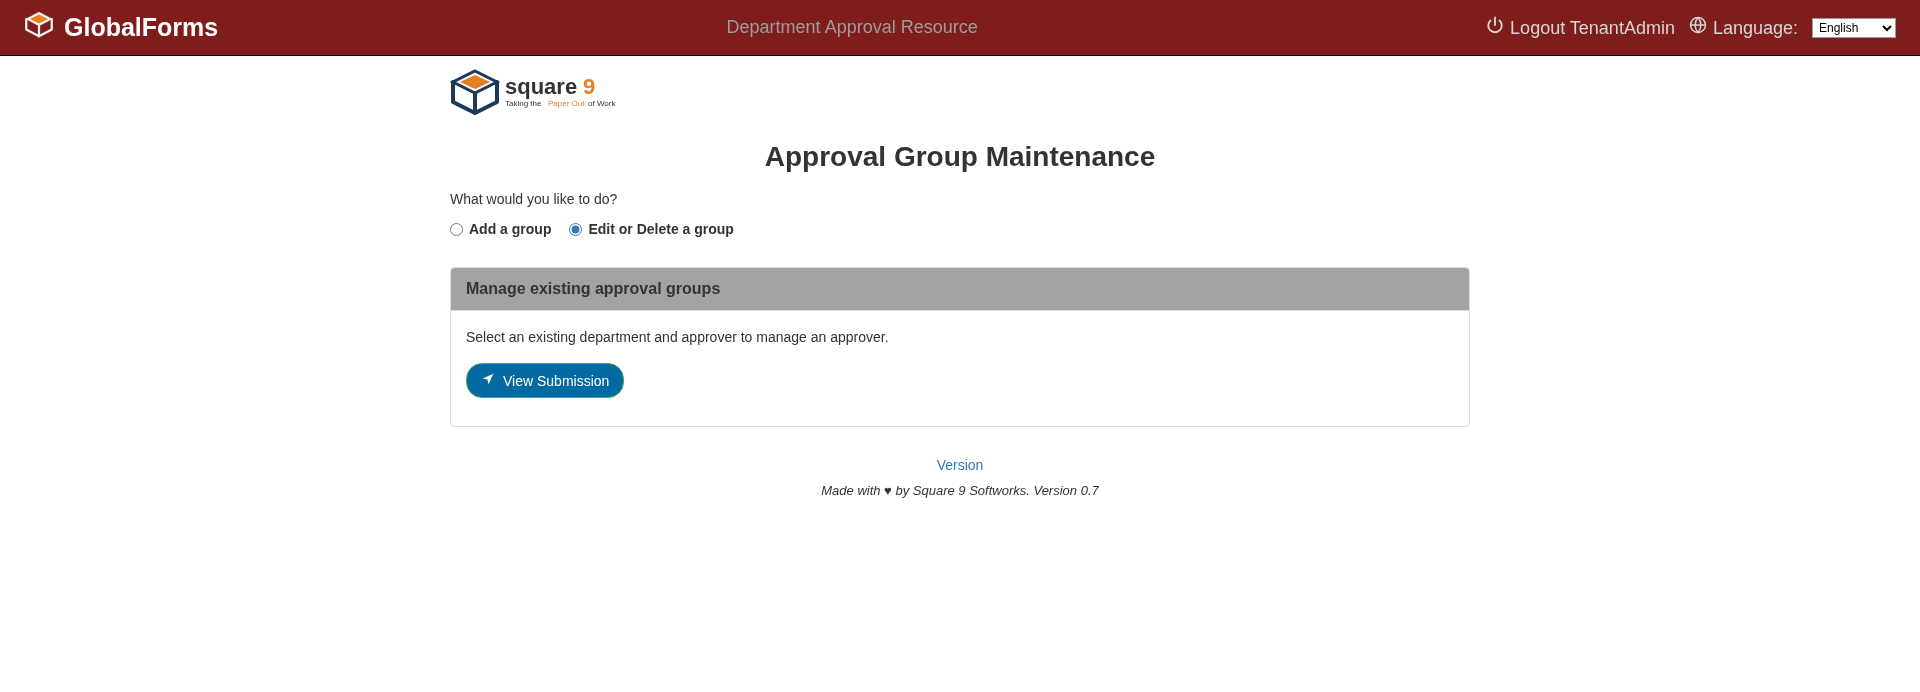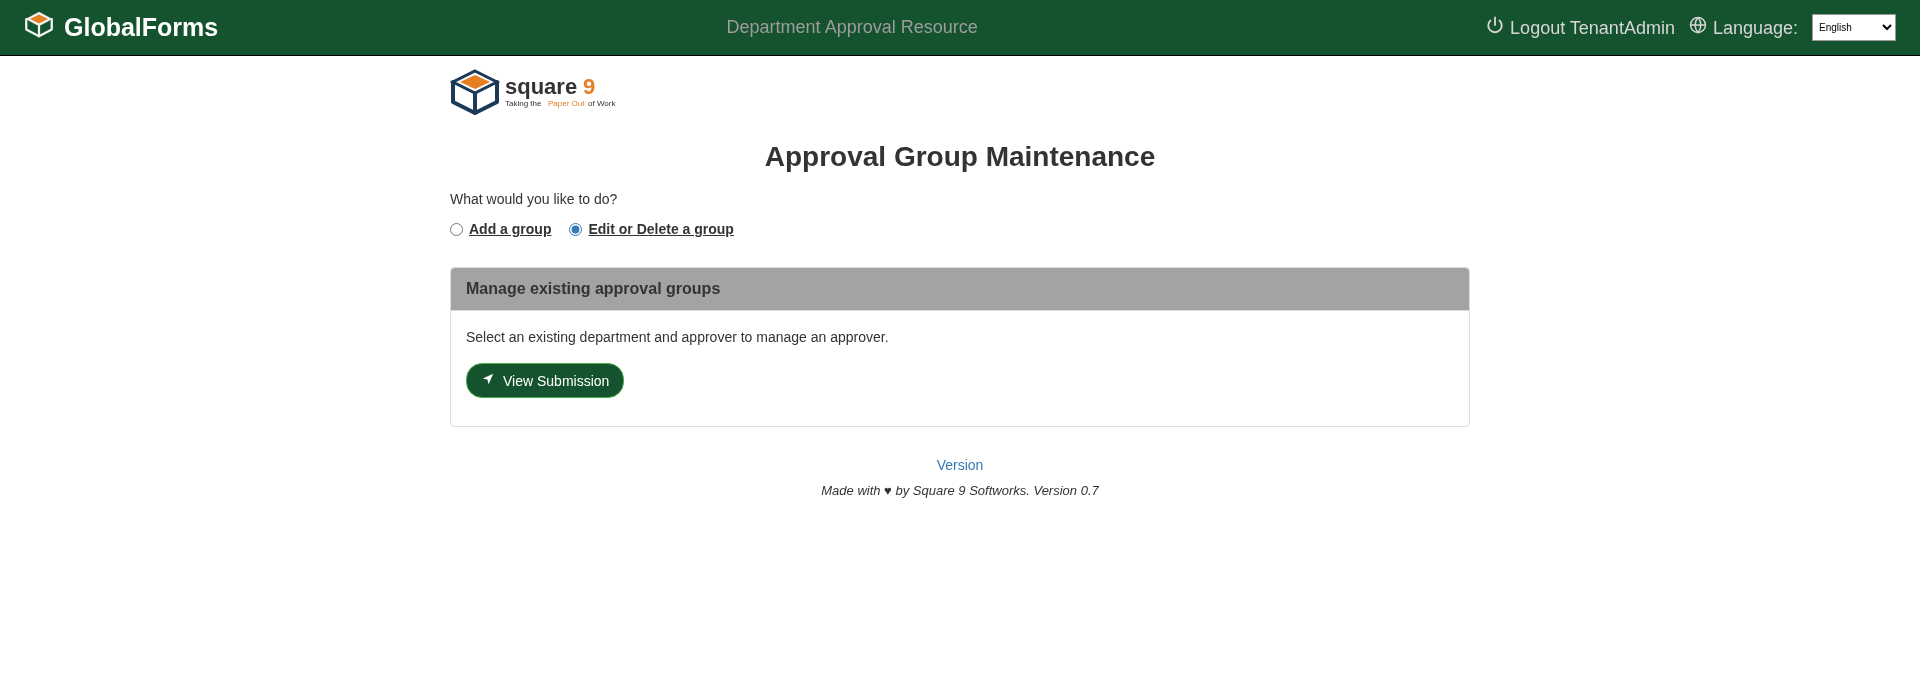--- a/index.html
+++ b/index.html
@@ -1,20 +1,20 @@
 <!DOCTYPE html>
 <html><head>
 <meta charset="utf-8">
 <style>
 * { box-sizing: border-box; margin: 0; padding: 0; }
 body { font-family: "Helvetica Neue", Helvetica, Arial, sans-serif; font-size: 14px; color: #333; background: #fff; }
 
 
 .navbar {
-  background: #14532d;
+  background: #7f1d1d;
   height: 56px;
   display: flex;
   align-items: center;
   padding: 16px 24px;
   color: #fff;
   border-bottom: 1px solid #000;
 }
 .navbar-brand {
   display: flex;
   align-items: center;
@@ -32,25 +32,25 @@
 }
 .navbar-right {
   display: flex;
   align-items: center;
   gap: 14px;
   color: #d6d6d6;
   font-size: 18px;
 }
 .navbar-right .icon-inline { display: inline-flex; align-items: flex-end; gap: 6px; cursor: pointer; }
 .navbar-right select {
-  font-size: 10px;
+  font-size: 12px;
   background: #fff;
   border: 1px solid #999;
   padding: 1px 2px;
-  height: 27px;
+  height: 20px;
   min-width: 84px;
 }
 
 
 .container {
   width: 1020px;
   margin: 0 auto;
   padding-top: 12px;
 }
 
@@ -61,21 +61,21 @@
   text-align: center;
   font-size: 28px;
   font-weight: 600;
   color: #333;
   margin: 18px 0 18px;
 }
 
 .prompt-text { margin-bottom: 14px; }
 
 .radio-row { display: flex; gap: 18px; margin-bottom: 30px; }
-.radio-item { display: flex; align-items: center; gap: 6px; font-weight: 700; text-decoration: underline; }
+.radio-item { display: flex; align-items: center; gap: 6px; font-weight: 700; }
 .radio-item input { accent-color: #337ab7; }
 
 
 .panel {
   border: 1px solid #ddd;
   border-radius: 4px;
   margin-bottom: 30px;
 }
 .panel-heading {
   background: #a3a3a3;
@@ -109,21 +109,21 @@
   position: absolute;
   right: 10px;
   top: 50%;
   transform: translateY(-50%);
   border-left: 4px solid transparent;
   border-right: 4px solid transparent;
   border-top: 5px solid #333;
 }
 
 .btn-success {
-  background: #14532d;
+  background: #0369a1;
   color: #fff;
   border: 1px solid #4cae4c;
   border-radius: 16px;
   padding: 8px 14px;
   font-size: 14px;
   display: inline-flex;
   align-items: center;
   gap: 8px;
   cursor: pointer;
 }

